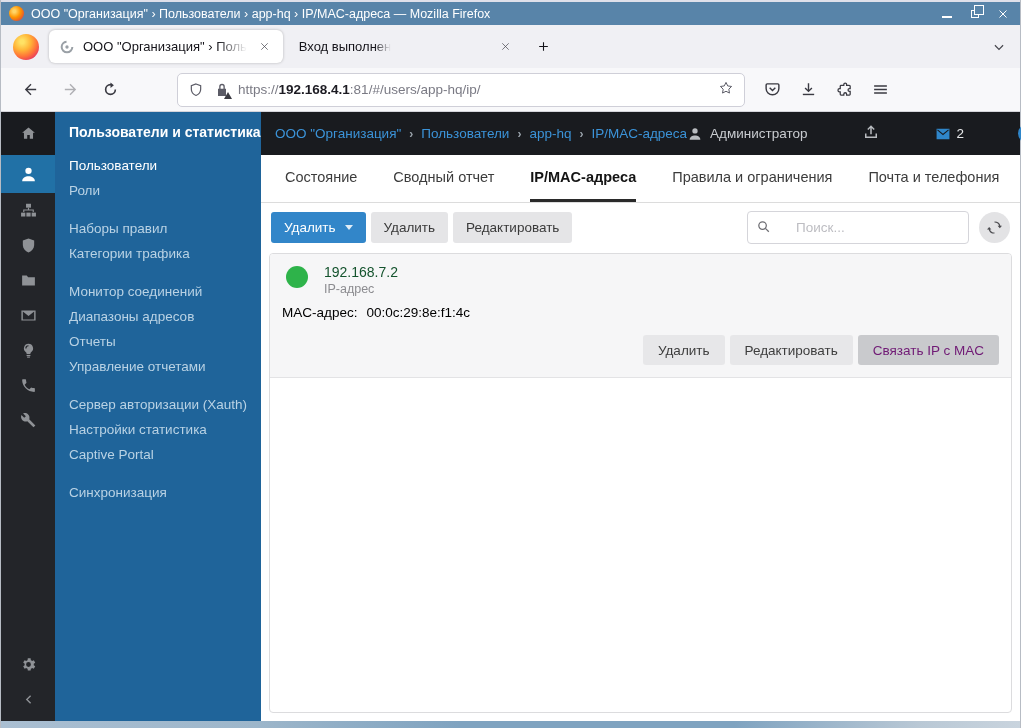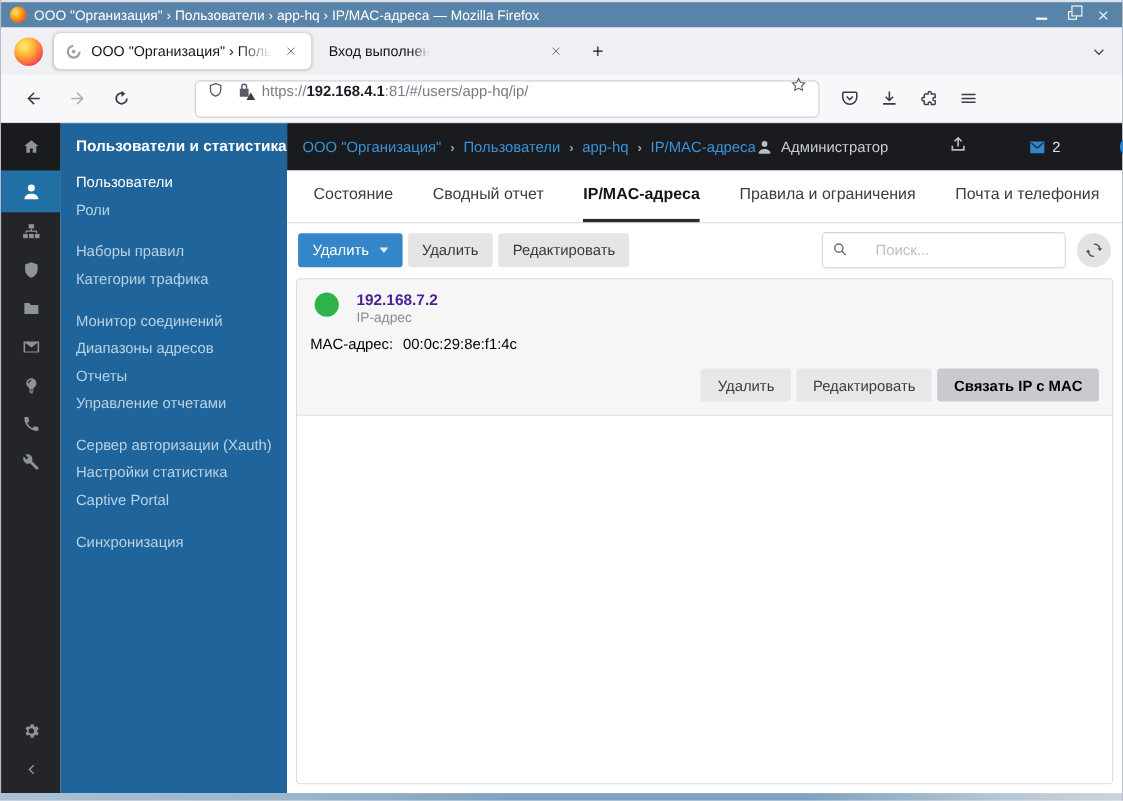--- a/index.html
+++ b/index.html
@@ -32,21 +32,21 @@
   .newtab svg{width:13px;height:13px;fill:#15141a;}
   .alltabs{margin-left:auto;width:26px;height:26px;display:flex;align-items:center;justify-content:center;}
   .alltabs svg{width:14px;height:14px;stroke:#45454c;stroke-width:2;fill:none;}
 
   
   .navbar{height:44px;background:#f8f8fa;border-bottom:1px solid #d4d4da;display:flex;align-items:center;padding:0 10px 0 14px;flex:0 0 auto;}
   .nav-ico{width:30px;height:30px;display:flex;align-items:center;justify-content:center;border-radius:4px;flex:0 0 auto;}
   .nav-ico svg{width:17px;height:17px;}
   .nav-ico.fwd svg{opacity:.38;}
   .nav-gap{width:10px;}
-  .urlbar{flex:1;height:32px;background:#fff;border:1px solid #cfcfd8;border-radius:5px;display:flex;align-items:flex-end;padding:16px 10px;margin:0 10px 0 52px;max-width:568px;}
+  .urlbar{flex:1;height:32px;background:#fff;border:1px solid #cfcfd8;border-radius:5px;display:flex;align-items:center;padding:16px 10px;margin:0 10px 0 52px;max-width:568px;}
   .urlbar svg.sh{width:16px;height:16px;stroke:#5b5b66;stroke-width:1.6;fill:none;flex:0 0 auto;}
   .lockwrap{position:relative;margin:0 8px 0 10px;flex:0 0 auto;width:16px;height:16px;}
   .lockwrap svg{width:16px;height:16px;}
   .lockwrap .warn{position:absolute;right:-2px;bottom:-1px;width:0;height:0;border-left:4px solid transparent;border-right:4px solid transparent;border-bottom:7px solid #3b3b42;}
   .urltext{font-size:13.5px;color:#7a7a84;white-space:nowrap;overflow:hidden;flex:1;}
   .urltext .host{color:#1c1b22;font-weight:700;}
   .urlstar{flex:0 0 auto;margin-left:8px;}
   .urlstar svg{width:16px;height:16px;fill:none;stroke:#5b5b66;stroke-width:1.5;}
   .nav-right{display:flex;align-items:center;gap:6px;margin-left:2px;}
 
@@ -97,26 +97,26 @@
   .searchwrap svg{position:absolute;left:9px;top:8px;width:15px;height:15px;stroke:#6d6d72;stroke-width:2;fill:none;}
   .searchwrap input{width:100%;height:100%;border:1px solid #d5d5da;border-radius:4px;padding:0 8px 0 48px;font-size:13.5px;font-family:inherit;color:#333;background:#fff;outline:none;}
   .searchwrap input::placeholder{color:#bdbdc2;}
   .refresh{margin-left:10px;width:31px;height:31px;border-radius:50%;background:#e3e3e5;display:flex;align-items:center;justify-content:center;flex:0 0 auto;cursor:pointer;}
   .refresh svg{width:15px;height:15px;fill:#4c4c50;}
 
   .listbox{flex:1;margin:1px 8px 8px 8px;border:1px solid #dcdcde;border-radius:4px;background:#fff;overflow:hidden;display:flex;flex-direction:column;min-height:0;}
   .card{background:#f6f6f7;border-bottom:1px solid #e3e3e5;padding:10px 12px 12px;flex:0 0 auto;}
   .card .r1{display:flex;align-items:flex-start;}
   .statusdot{width:22px;height:22px;border-radius:50%;background:#2eb34a;margin:2px 16px 0 4px;flex:0 0 auto;}
-  .ipblock .ip{font-size:14px;font-weight:700;color:#4c1d95;}
+  .ipblock .ip{font-size:14px;font-weight:400;color:#14532d;}
   .ipblock .iptype{font-size:12.5px;color:#8c8c90;margin-top:2px;}
   .card .r2{margin-top:9px;font-size:13.5px;color:#000000;display:flex;gap:9px;}
   .card .r3{margin-top:15px;display:flex;justify-content:flex-end;gap:5px;}
   .cbtn{height:30px;border:none;border-radius:3px;background:#e7e7e9;color:#3d3d3d;font-size:13.5px;font-family:inherit;padding:0 15px;cursor:pointer;white-space:nowrap;}
-  .cbtn.darkbtn{background:#c9cacd;color:#000000;font-weight:bold;}
+  .cbtn.darkbtn{background:#c9cacd;color:#701a75;}
 
   .bottomedge{height:7px;background:linear-gradient(90deg,#aabfd2 0%,#9db6ca 25%,#7fa3c0 45%,#7fa3c0 72%,#b9c8d5 90%,#c9d4de 100%);flex:0 0 auto;}
 
   .hidden-defs{position:absolute;width:0;height:0;overflow:hidden;}
 </style>
 </head>
 <body>
 
 <svg class="hidden-defs" xmlns="http://www.w3.org/2000/svg">
   <symbol id="i-home" viewBox="0 0 24 24">

